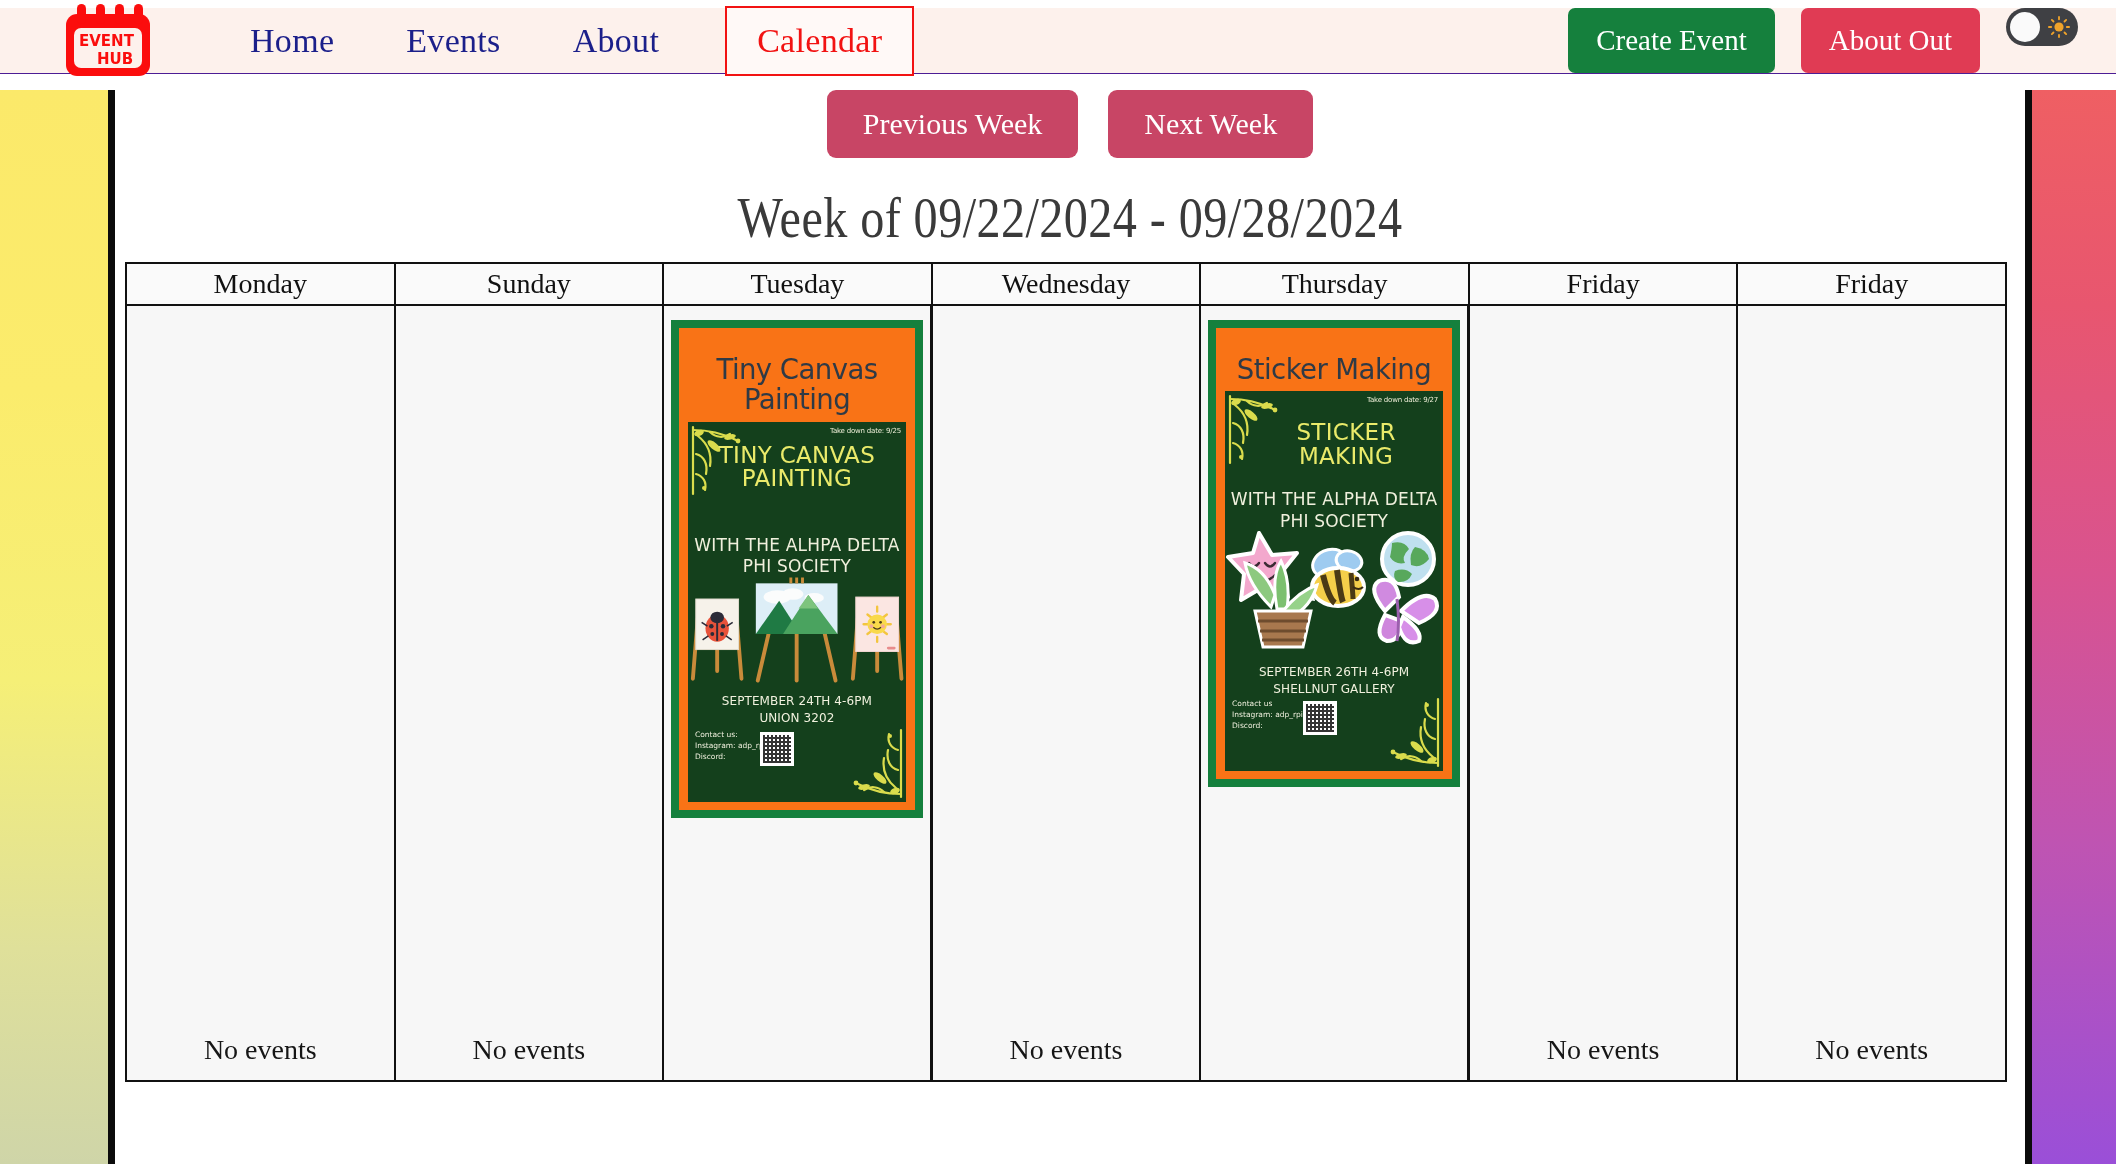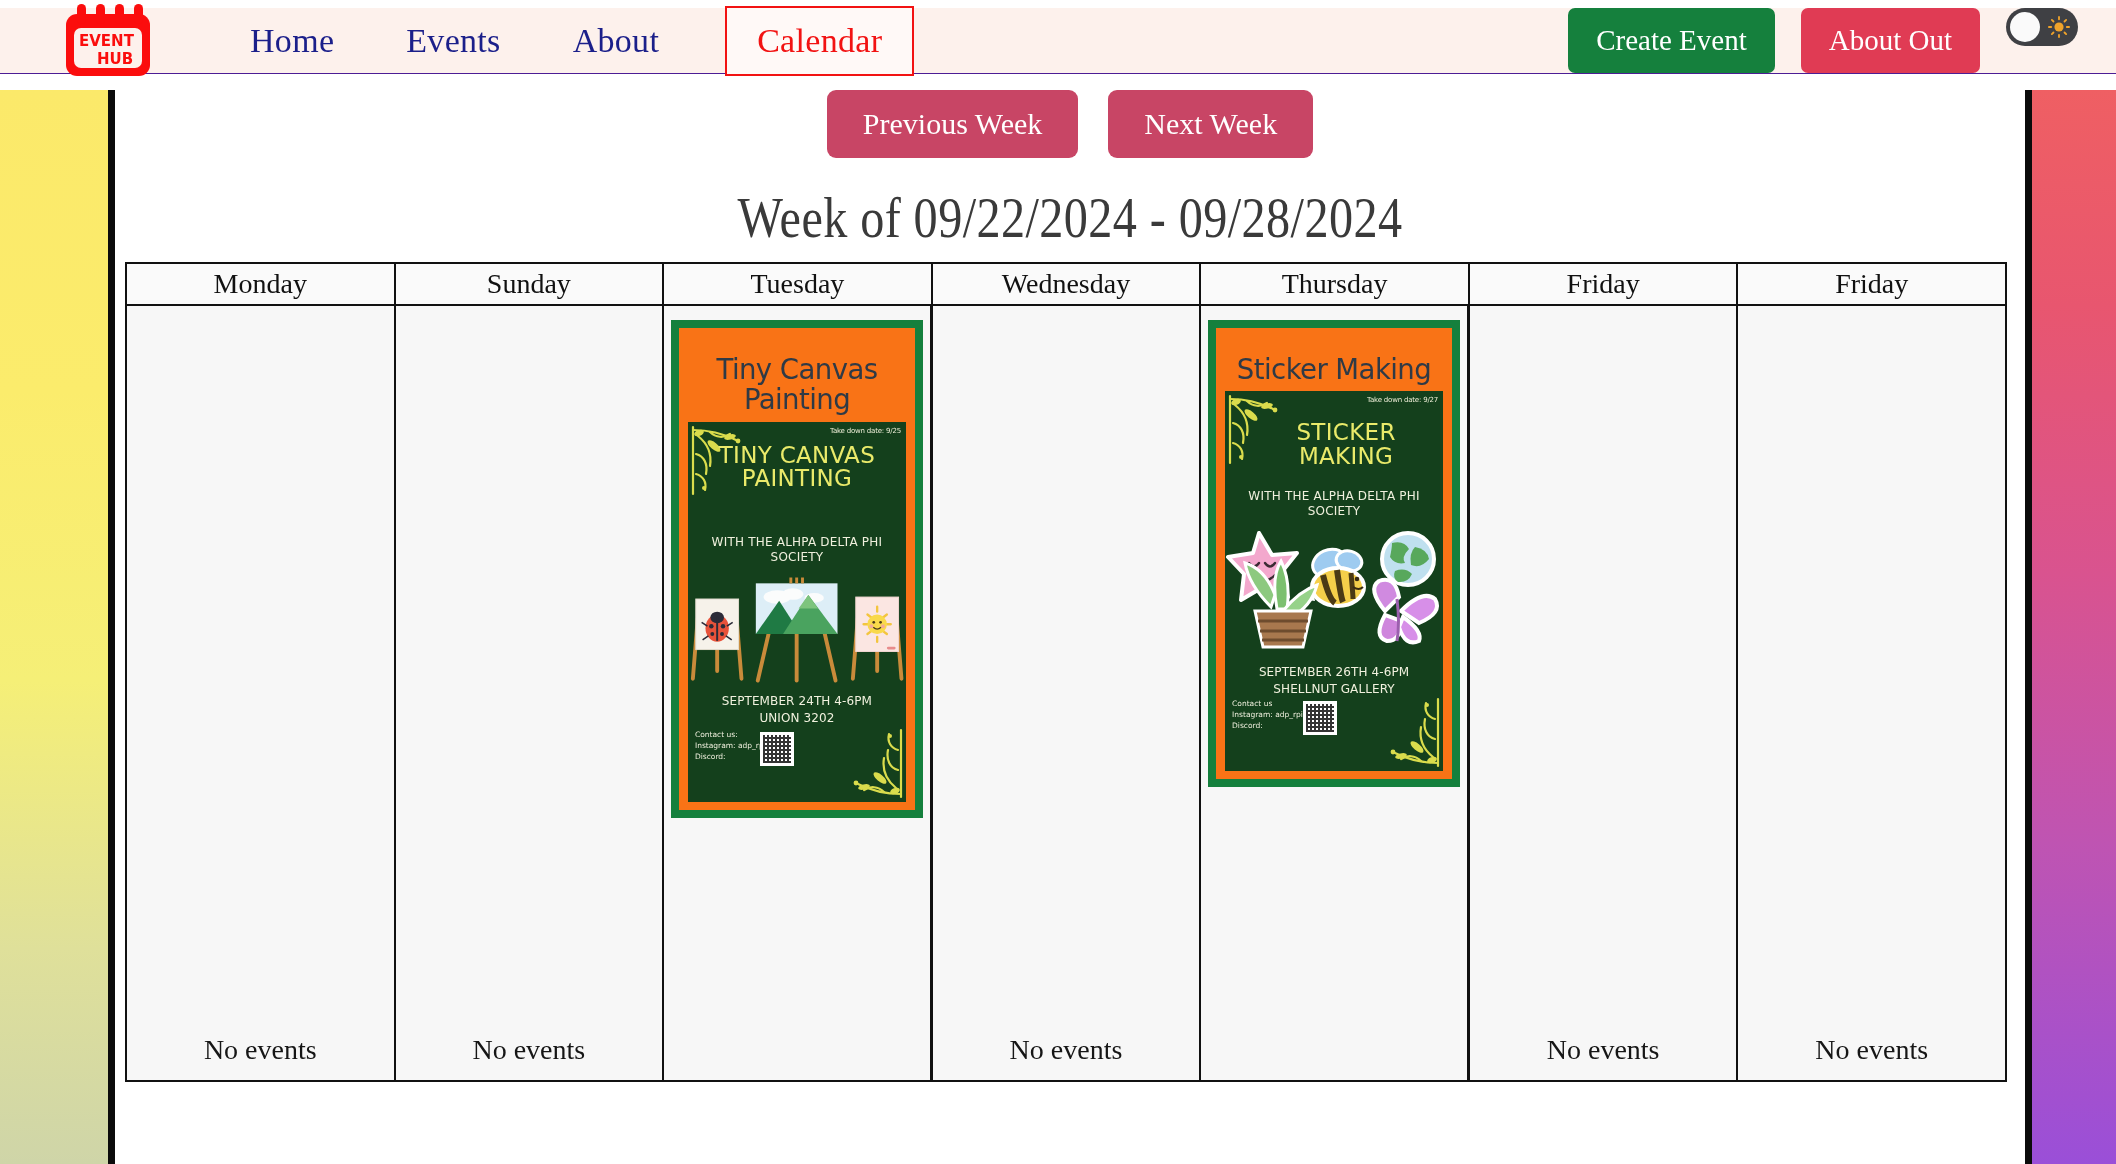--- a/index.html
+++ b/index.html
@@ -132,21 +132,21 @@
   .poster-takedown {
     position:absolute; right:5px; top:5px; font-size:7px; color:#efefd8; letter-spacing:-.2px;
   }
   .poster-head {
     position:absolute; left:0; right:0; top:22px; text-align:center;
     color:#eaea6a; font-size:23px; line-height:1.02; letter-spacing:.3px;
     font-weight:400;
   }
   .poster-sub {
     position:absolute; left:0; right:0; text-align:center;
-    color:#f0f0dd; font-size:12px; line-height:1.25; letter-spacing:.2px;
+    color:#f0f0dd; font-size:17px; line-height:1.25; letter-spacing:.2px;
   }
   .poster-when {
     position:absolute; left:0; right:0; text-align:center;
     color:#f1f1de; font-size:12px; line-height:1.3; letter-spacing:.1px;
   }
   .poster-contact {
     position:absolute; left:7px; font-size:7.5px; color:#efefdd; line-height:1.45;
   }
   .qr {
     position:absolute; width:34px; height:34px; background:#fff; padding:3px;

